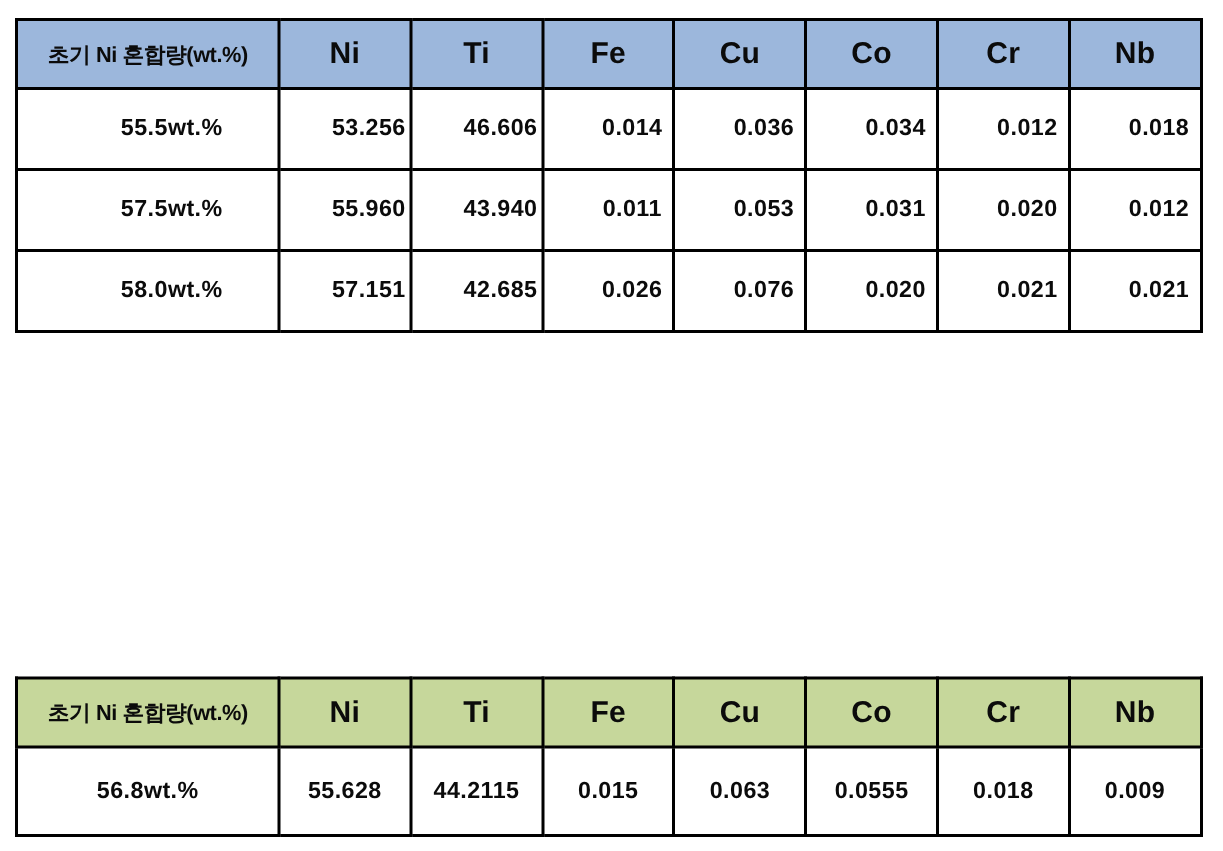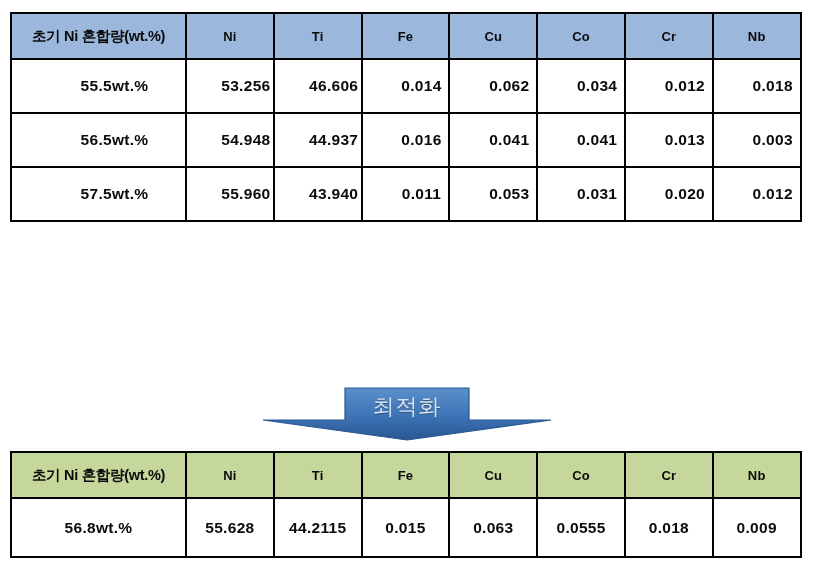--- a/index.html
+++ b/index.html
@@ -36,21 +36,21 @@
     text-align: center;
     vertical-align: middle;
     font-weight: bold;
     color: #0b0b0b;
     padding: 0;
     background: #ffffff;
   }
 
   
   .data-table thead th {
-    font-size: 13px;
+    font-size: 20px;
     letter-spacing: 0.2px;
   }
   .table-top thead th { background: #9CB7DC; }
   .table-bottom thead th { background: #C6D79B; }
 
   .data-table thead th.col-label {
     font-size: 14.5px;
     letter-spacing: -0.3px;
   }
 
@@ -134,61 +134,48 @@
         <th>Cr</th>
         <th>Nb</th>
       </tr>
     </thead>
     <tbody>
       <tr>
         <td>55.5wt.%</td>
         <td>53.256</td>
         <td>46.606</td>
         <td>0.014</td>
-        <td>0.062</td>
+        <td>0.036</td>
         <td>0.034</td>
         <td>0.012</td>
         <td>0.018</td>
-      </tr>
-      <tr>
-        <td>56.5wt.%</td>
-        <td>54.948</td>
-        <td>44.937</td>
-        <td>0.016</td>
-        <td>0.041</td>
-        <td>0.041</td>
-        <td>0.013</td>
-        <td>0.003</td>
       </tr>
       <tr>
         <td>57.5wt.%</td>
         <td>55.960</td>
         <td>43.940</td>
         <td>0.011</td>
         <td>0.053</td>
         <td>0.031</td>
         <td>0.020</td>
         <td>0.012</td>
       </tr>
+      <tr>
+        <td>58.0wt.%</td>
+        <td>57.151</td>
+        <td>42.685</td>
+        <td>0.026</td>
+        <td>0.076</td>
+        <td>0.020</td>
+        <td>0.021</td>
+        <td>0.021</td>
+      </tr>
     </tbody>
   </table>
 
-  <div class="arrow-wrap">
-    <svg viewBox="0 0 290 54" xmlns="http://www.w3.org/2000/svg">
-      <defs>
-        <linearGradient id="arrowGrad" x1="0" y1="0" x2="0" y2="1">
-          <stop offset="0%" stop-color="#5B8FCB"></stop>
-          <stop offset="55%" stop-color="#3C73B5"></stop>
-          <stop offset="100%" stop-color="#2A5693"></stop>
-        </linearGradient>
-      </defs>
-      <polygon points="83,1 207,1 207,33 289,33 145,53 1,33 83,33" fill="url(#arrowGrad)" stroke="#2A5693" stroke-width="1.2"></polygon>
-    </svg>
-    <div class="arrow-label">최적화</div>
-  </div>
 
   <table class="data-table table-bottom">
     <colgroup>
       <col class="c-label">
       <col class="c-data">
         <col class="c-data">
         <col class="c-data">
         <col class="c-data">
       <col class="c-data">
         <col class="c-data">

